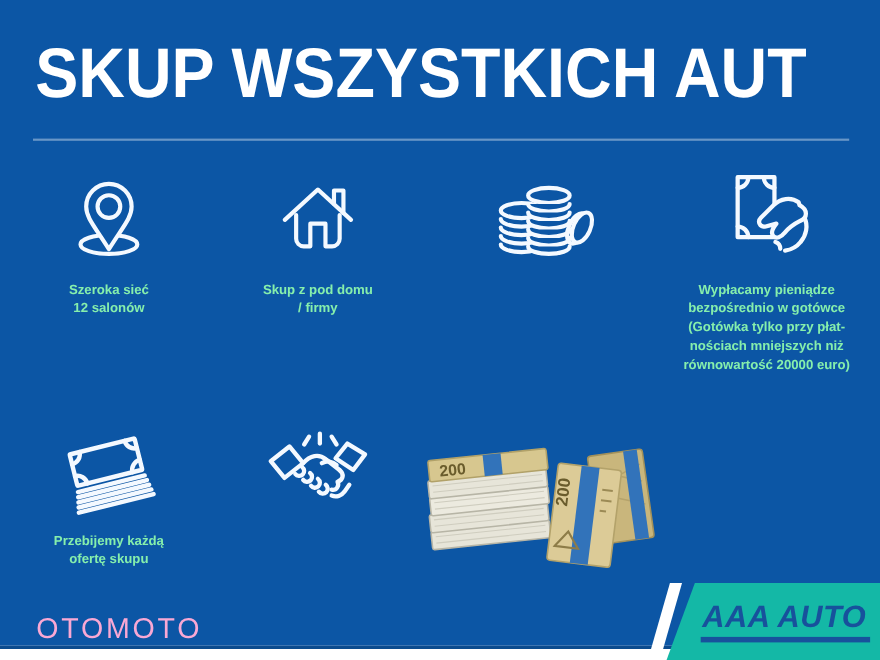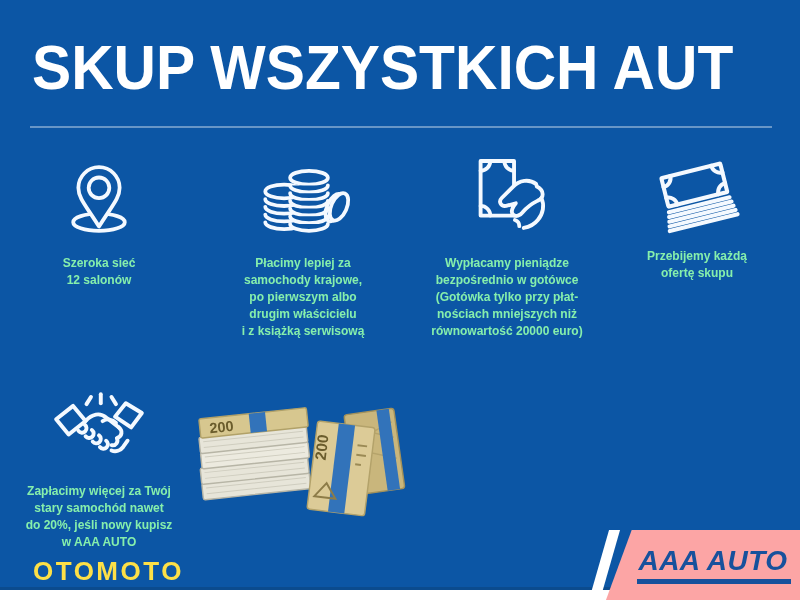--- a/index.html
+++ b/index.html
@@ -35,24 +35,24 @@
   .row2 .caption{margin-top:8px;}
   .money-photo{margin-top:8px;}
   .stroke{stroke:#f4f9ff;stroke-width:4.4;fill:none;stroke-linecap:round;stroke-linejoin:round;}
   .fillbg{fill:#0c56a5;}
   .bottom-strip{
     position:absolute;left:0;right:0;bottom:0;height:10px;background:#ffffff;
     border-top:3px solid #0b4b8e;
   }
   .otomoto{
     position:absolute;left:33px;bottom:13px;
-    color:#fde047;font-size:26px;font-weight:bold;letter-spacing:2.5px;
+    color:#f9a8d4;font-size:26px;font-weight:normal;letter-spacing:2.5px;
   }
   .aaa-box{
-    position:absolute;right:0;bottom:0;width:198px;height:70px;background:#fca5a5;
+    position:absolute;right:0;bottom:0;width:198px;height:70px;background:#14b8a6;
     clip-path:polygon(15% 0,100% 0,100% 100%,2% 100%);
     display:flex;align-items:center;justify-content:center;padding-left:26px;box-sizing:border-box;
   }
   .aaa-text{
     color:#17519c;font-size:28px;font-weight:bold;font-style:italic;
     border-bottom:5px solid #17519c;padding:0 3px 3px 1px;line-height:1.05;
     letter-spacing:0.5px;white-space:nowrap;
   }
   .aaa-stripe{
     position:absolute;right:190px;bottom:0;width:11px;height:70px;background:#ffffff;
@@ -74,45 +74,51 @@
         <svg width="86" height="86" viewBox="0 0 100 100">
           <ellipse class="stroke" cx="50" cy="77" rx="30" ry="10"></ellipse>
           <path class="stroke fillbg" d="M50 13a24 24 0 0 1 24 24c0 12-9 21-24 45-15-24-24-33-24-45a24 24 0 0 1 24-24z"></path>
           <circle class="stroke" cx="50" cy="37" r="12"></circle>
         </svg>
       </div>
       <p class="caption">Szeroka sieć
 12 salonów</p>
     </div>
 
+    <div class="cell">
+      <div class="icon-box">
+        <svg width="86" height="86" viewBox="0 0 100 100">
+          <path class="stroke" d="M15 51 50 19 85 51"></path>
+          <path class="stroke" d="M67 34V20h10v24"></path>
+          <path class="stroke" d="M27 46v25a8 8 0 0 0 8 8h7V55h16v24h7a8 8 0 0 0 8-8V46"></path>
+        </svg>
+      </div>
+      <p class="caption">Skup z pod domu
+/ firmy</p>
+    </div>
 
     <div class="cell">
       <div class="icon-box">
         <svg width="96" height="84" viewBox="0 0 112 96">
           <ellipse class="stroke" cx="34" cy="38" rx="22" ry="8"></ellipse>
           <path class="stroke" d="M12 47a22 8 0 0 0 44 0"></path>
           <path class="stroke" d="M12 56a22 8 0 0 0 44 0"></path>
           <path class="stroke" d="M12 65a22 8 0 0 0 44 0"></path>
           <path class="stroke" d="M12 74a22 8 0 0 0 44 0"></path>
           <ellipse class="stroke fillbg" cx="63" cy="22" rx="22" ry="8"></ellipse>
           <path class="stroke fillbg" d="M41 31a22 8 0 0 0 44 0"></path>
           <path class="stroke fillbg" d="M41 40a22 8 0 0 0 44 0"></path>
           <path class="stroke fillbg" d="M41 49a22 8 0 0 0 44 0"></path>
           <path class="stroke fillbg" d="M41 58a22 8 0 0 0 44 0"></path>
           <path class="stroke fillbg" d="M41 67a22 8 0 0 0 44 0"></path>
           <path class="stroke fillbg" d="M41 76a22 8 0 0 0 44 0"></path>
           <ellipse class="stroke" cx="93" cy="57" rx="9" ry="17" transform="rotate(24 93 57)"></ellipse>
           <ellipse class="stroke fillbg" cx="98" cy="56" rx="9" ry="17" transform="rotate(24 98 56)"></ellipse>
         </svg>
       </div>
-      <p class="caption">Płacimy lepiej za
-samochody krajowe,
-po pierwszym albo
-drugim właścicielu
-i z książką serwisową</p>
     </div>
 
     <div class="cell">
       <div class="icon-box">
         <svg width="90" height="88" viewBox="0 0 100 100">
           <rect class="stroke" x="20" y="8" width="38" height="62"></rect>
           <path class="stroke" d="M20 19a11 11 0 0 0 11-11"></path>
           <path class="stroke" d="M47 8a11 11 0 0 0 11 11"></path>
           <path class="stroke" d="M31 70a11 11 0 0 0-11-11"></path>
           <path class="stroke fillbg" d="M83 34C75 28 64 30 57 37L44 50c-4 4-1 10 5 9l11-3c-4 5-6 10-3 13 3 3 8 1 11-3 5-6 11-10 17-13 7-3 8-11-1-16z"></path>
@@ -159,24 +165,20 @@
           <path class="stroke" d="M41 40c7-8 16-10 23-4l14 11"></path>
           <path class="stroke" d="M60 40c5-3 11-2 15 2"></path>
           <path class="stroke" d="M78 47c5 4 4 10-2 12 2 4-1 9-6 8"></path>
           <path class="stroke" d="M64 62a5 5 0 1 1-7 7"></path>
           <path class="stroke" d="M56 56a5 5 0 1 1-7 7"></path>
           <path class="stroke" d="M48 50a5 5 0 1 1-7 7"></path>
           <path class="stroke" d="M40 44a5 5 0 1 1-7 7"></path>
           <path class="stroke" d="M70 73c5 2 10 0 13-4l5-7"></path>
         </svg>
       </div>
-      <p class="caption">Zapłacimy więcej za Twój
-stary samochód nawet
-do 20%, jeśli nowy kupisz
-w AAA AUTO</p>
     </div>
 
 
     <div class="cell row2">
       <svg class="money-photo" width="214" height="138" viewBox="0 0 222 138">
         <g transform="rotate(-6 60 80)">
           <rect x="4" y="96" width="112" height="17" rx="2" fill="#e7e5d9" stroke="#b7b5a6" stroke-width="1.5"></rect>
           <path d="M8 101h104 M8 107h104" stroke="#cfcdbf" stroke-width="1"></path>
           <rect x="4" y="80" width="112" height="17" rx="2" fill="#e7e5d9" stroke="#b7b5a6" stroke-width="1.5"></rect>
           <path d="M8 85h104 M8 91h104" stroke="#cfcdbf" stroke-width="1"></path>

